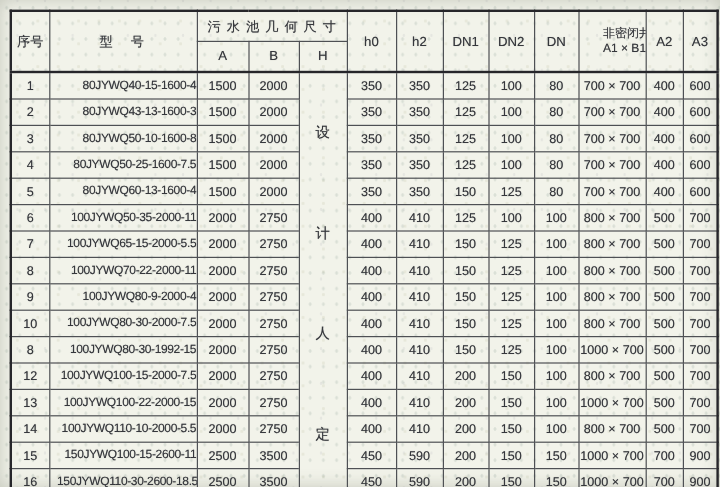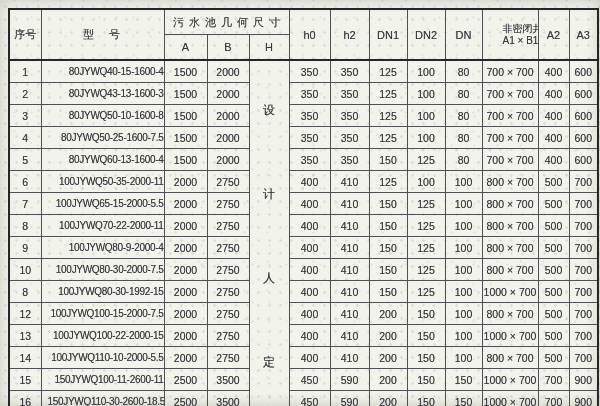--- a/index.html
+++ b/index.html
@@ -288,21 +288,21 @@
           <td>410</td>
           <td>200</td>
           <td>150</td>
           <td>100</td>
           <td>800 × 700</td>
           <td>500</td>
           <td>700</td>
         </tr>
         <tr>
           <td>15</td>
-          <td class="model">150JYWQ100-11-2600-11</td>
+          <td class="model">150JYWQ100-15-2600-11</td>
           <td>2500</td>
           <td>3500</td>
           <td>450</td>
           <td>590</td>
           <td>200</td>
           <td>150</td>
           <td>150</td>
           <td>1000 × 700</td>
           <td>700</td>
           <td>900</td>

